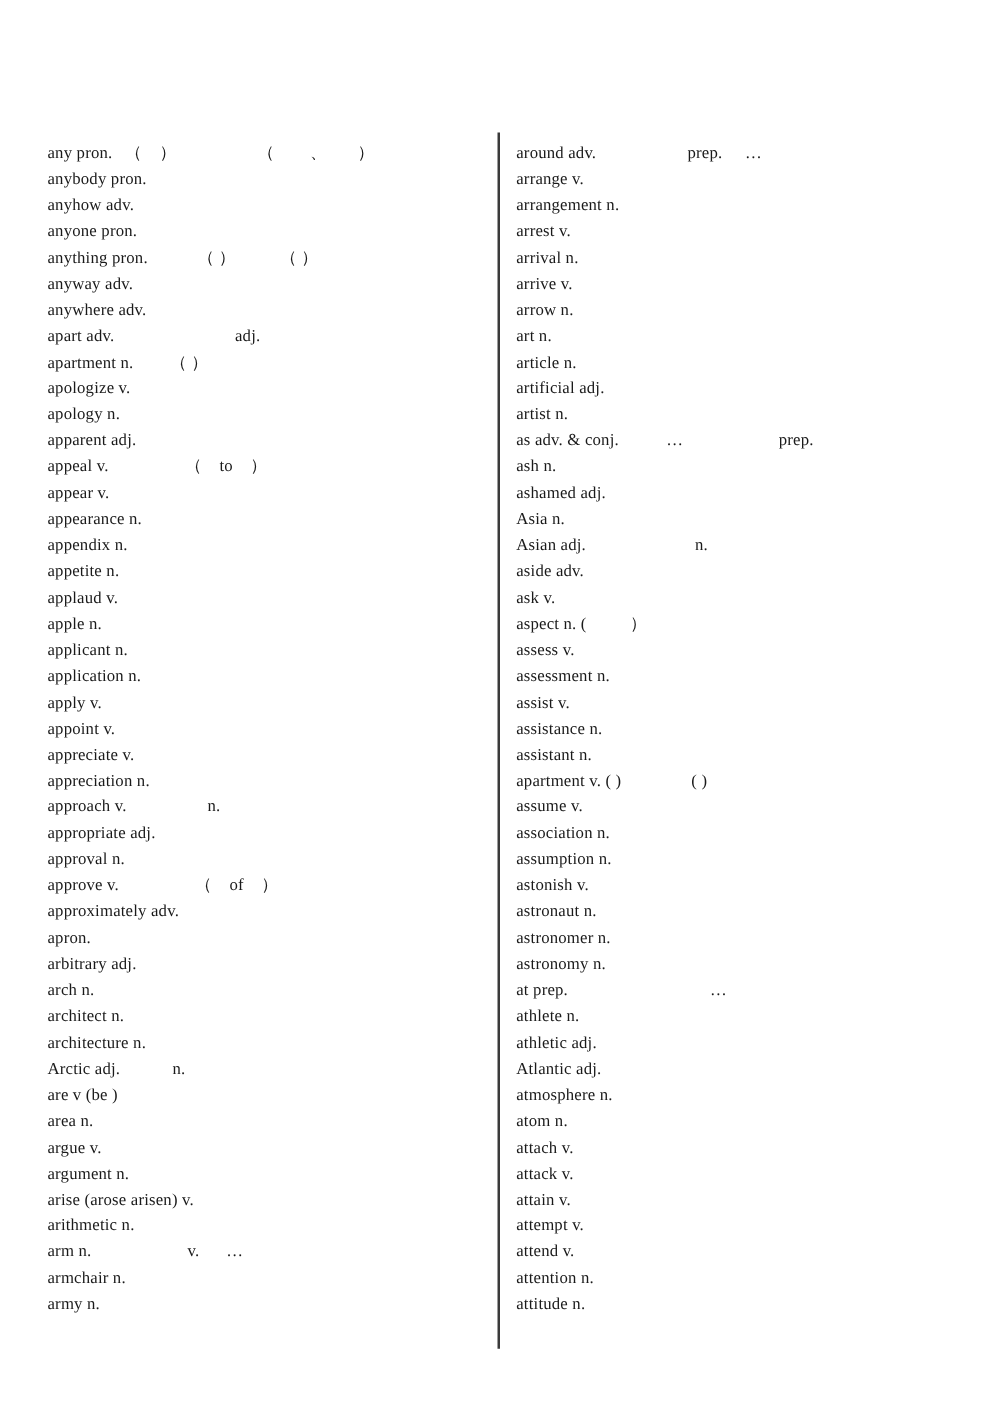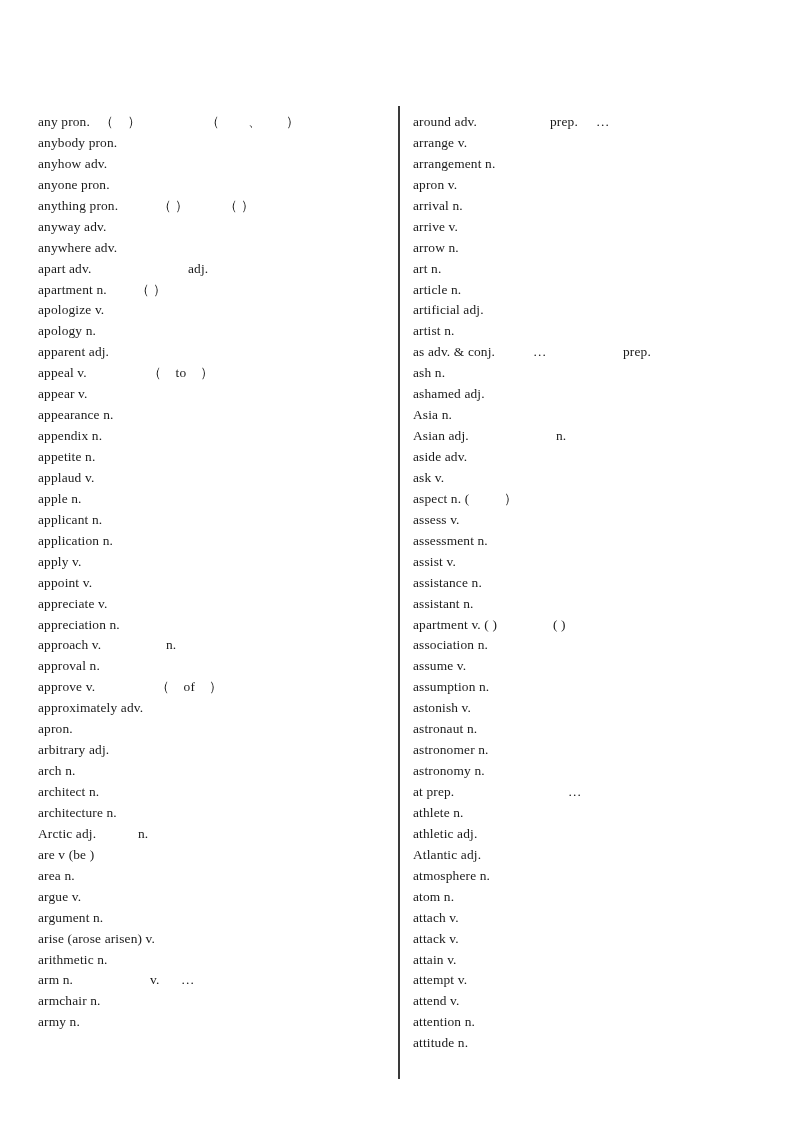--- a/index.html
+++ b/index.html
@@ -95,20 +95,21 @@
       <div class="word-row"><span class="headword">appetite n.</span></div>
       <div class="word-row"><span class="headword">applaud v.</span></div>
       <div class="word-row"><span class="headword">apple n.</span></div>
       <div class="word-row"><span class="headword">applicant n.</span></div>
       <div class="word-row"><span class="headword">application n.</span></div>
       <div class="word-row"><span class="headword">apply v.</span></div>
       <div class="word-row"><span class="headword">appoint v.</span></div>
       <div class="word-row"><span class="headword">appreciate v.</span></div>
       <div class="word-row"><span class="headword">appreciation n.</span></div>
       <div class="word-row"><span class="headword">approach v.</span><span class="note" style="left: 128px;">n.</span></div>
+      <div class="word-row"><span class="headword">appropriate adj.</span></div>
       <div class="word-row"><span class="headword">approval n.</span></div>
       <div class="word-row"><span class="headword">approve v.</span><span class="note" style="left: 118px;">（    of    ）</span></div>
       <div class="word-row"><span class="headword">approximately adv.</span></div>
       <div class="word-row"><span class="headword">apron.</span></div>
       <div class="word-row"><span class="headword">arbitrary adj.</span></div>
       <div class="word-row"><span class="headword">arch n.</span></div>
       <div class="word-row"><span class="headword">architect n.</span></div>
       <div class="word-row"><span class="headword">architecture n.</span></div>
       <div class="word-row"><span class="headword">Arctic adj.</span><span class="note" style="left: 100px;">n.</span></div>
       <div class="word-row"><span class="headword">are v (be        )</span></div>
@@ -119,21 +120,21 @@
       <div class="word-row"><span class="headword">arithmetic n.</span></div>
       <div class="word-row"><span class="headword">arm n.</span><span class="note" style="left: 112px;">v.</span><span class="note ellipsis" style="left: 143px;">…</span></div>
       <div class="word-row"><span class="headword">armchair n.</span></div>
       <div class="word-row"><span class="headword">army n.</span></div>
     </div>
 
   <div class="word-column" id="column-right">
       <div class="word-row"><span class="headword">around adv.</span><span class="note" style="left: 137px;">prep.</span><span class="note ellipsis" style="left: 183px;">…</span></div>
       <div class="word-row"><span class="headword">arrange v.</span></div>
       <div class="word-row"><span class="headword">arrangement n.</span></div>
-      <div class="word-row"><span class="headword">apron v.</span></div>
+      <div class="word-row"><span class="headword">arrest v.</span></div>
       <div class="word-row"><span class="headword">arrival n.</span></div>
       <div class="word-row"><span class="headword">arrive v.</span></div>
       <div class="word-row"><span class="headword">arrow n.</span></div>
       <div class="word-row"><span class="headword">art n.</span></div>
       <div class="word-row"><span class="headword">article n.</span></div>
       <div class="word-row"><span class="headword">artificial adj.</span></div>
       <div class="word-row"><span class="headword">artist n.</span></div>
       <div class="word-row"><span class="headword">as    adv. &amp; conj.</span><span class="note ellipsis" style="left: 120px;">…</span><span class="note" style="left: 210px;">prep.</span></div>
       <div class="word-row"><span class="headword">ash n.</span></div>
       <div class="word-row"><span class="headword">ashamed adj.</span></div>
@@ -141,22 +142,22 @@
       <div class="word-row"><span class="headword">Asian adj.</span><span class="note" style="left: 143px;">n.</span></div>
       <div class="word-row"><span class="headword">aside adv.</span></div>
       <div class="word-row"><span class="headword">ask v.</span></div>
       <div class="word-row"><span class="headword">aspect n. (</span><span class="note" style="left: 91px;">）</span></div>
       <div class="word-row"><span class="headword">assess v.</span></div>
       <div class="word-row"><span class="headword">assessment n.</span></div>
       <div class="word-row"><span class="headword">assist v.</span></div>
       <div class="word-row"><span class="headword">assistance n.</span></div>
       <div class="word-row"><span class="headword">assistant n.</span></div>
       <div class="word-row"><span class="headword">apartment v. ( )</span><span class="note" style="left: 140px;">( )</span></div>
+      <div class="word-row"><span class="headword">assume v.</span></div>
       <div class="word-row"><span class="headword">association n.</span></div>
-      <div class="word-row"><span class="headword">assume v.</span></div>
       <div class="word-row"><span class="headword">assumption n.</span></div>
       <div class="word-row"><span class="headword">astonish v.</span></div>
       <div class="word-row"><span class="headword">astronaut n.</span></div>
       <div class="word-row"><span class="headword">astronomer n.</span></div>
       <div class="word-row"><span class="headword">astronomy n.</span></div>
       <div class="word-row"><span class="headword">at prep.</span><span class="note ellipsis" style="left: 155px;">…</span></div>
       <div class="word-row"><span class="headword">athlete n.</span></div>
       <div class="word-row"><span class="headword">athletic adj.</span></div>
       <div class="word-row"><span class="headword">Atlantic adj.</span></div>
       <div class="word-row"><span class="headword">atmosphere n.</span></div>

